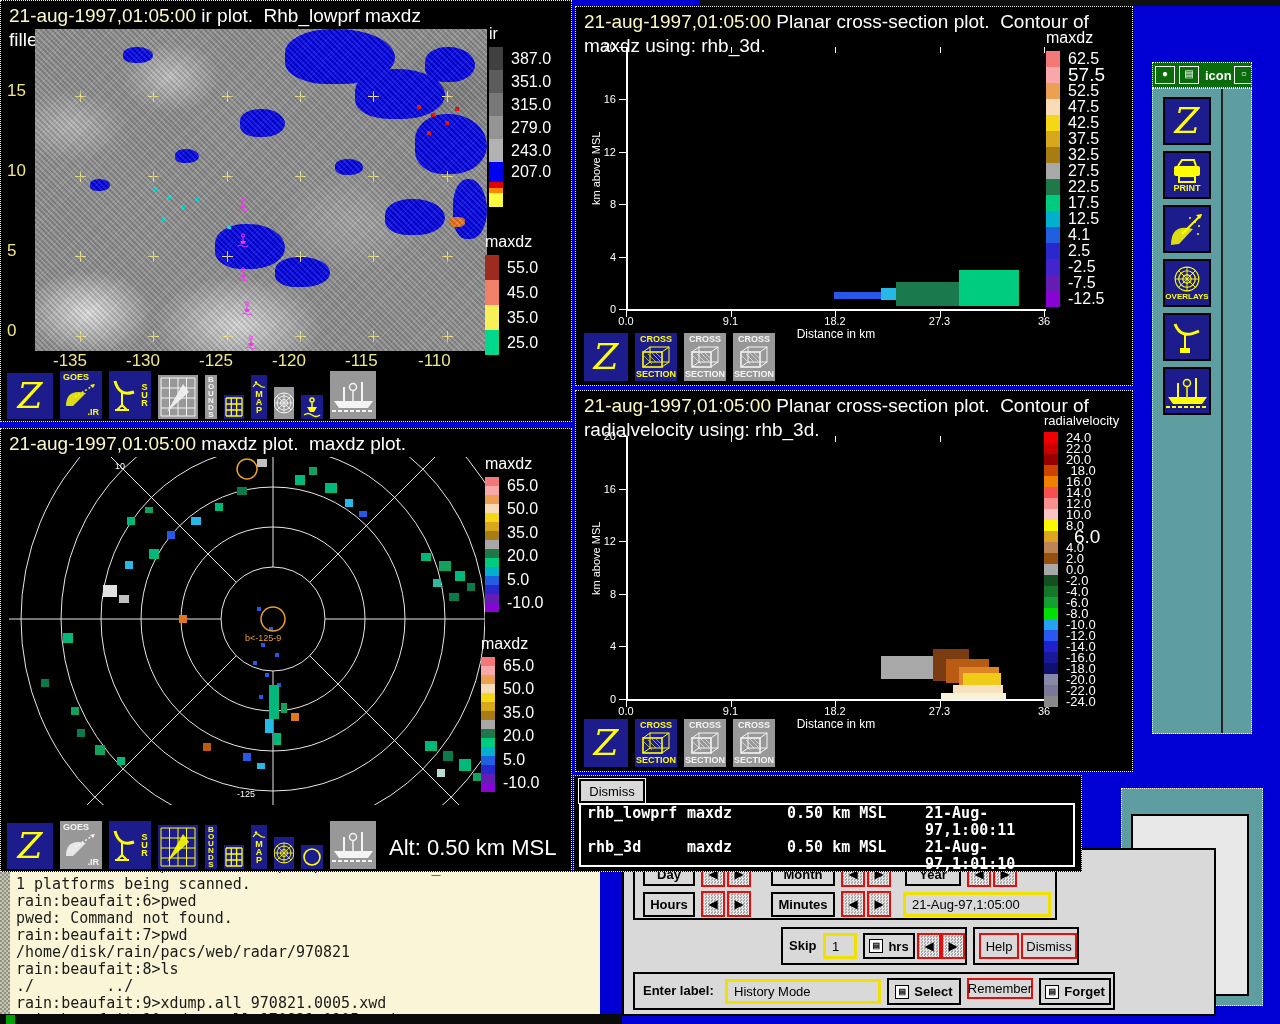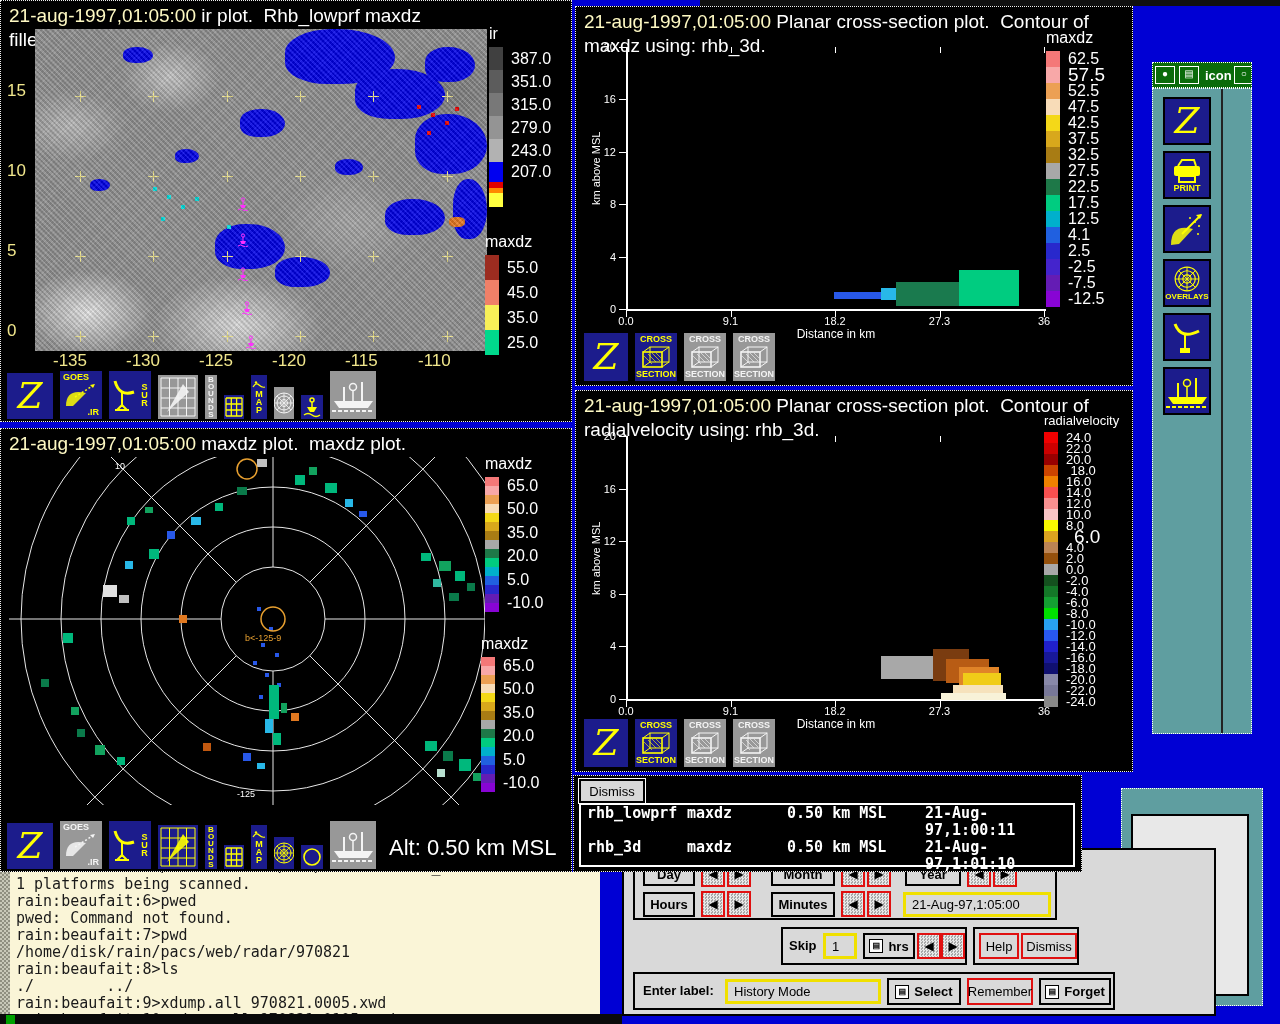--- a/index.html
+++ b/index.html
@@ -910,21 +910,21 @@
       <div class="mbtn red" style="left:4px;top:4px;width:40px;height:26px;">Help</div>
       <div class="mbtn red" style="left:46px;top:4px;width:56px;height:26px;">Dismiss</div>
     </div>
     <div class="frame" style="left:9px;top:122px;width:482px;height:38px;">
       <div class="clabel" style="left:8px;top:9px;">Enter label:</div>
       <div class="fld" style="left:90px;top:5px;width:156px;height:25px;">History Mode</div>
       <div class="mbtn" style="left:252px;top:4px;width:74px;height:27px;">
           <span class="miniico">▤</span>
           <span>Select</span>
         </div>
-      <div class="mbtn red" style="left:332px;top:4px;width:66px;height:27px;">Remember</div>
+      <div class="mbtn red" style="left:332px;top:4px;width:66px;height:21px;">Remember</div>
       <div class="mbtn" style="left:404px;top:4px;width:72px;height:27px;">
           <span class="miniico">▤</span>
           <span>Forget</span>
         </div>
     </div>
   </div>
 
   <div id="iconwin">
     <div class="titlebar" style="left:1152px;top:62px;width:100px;height:26px;position:absolute;">
       <span class="tbbtn">●</span>

